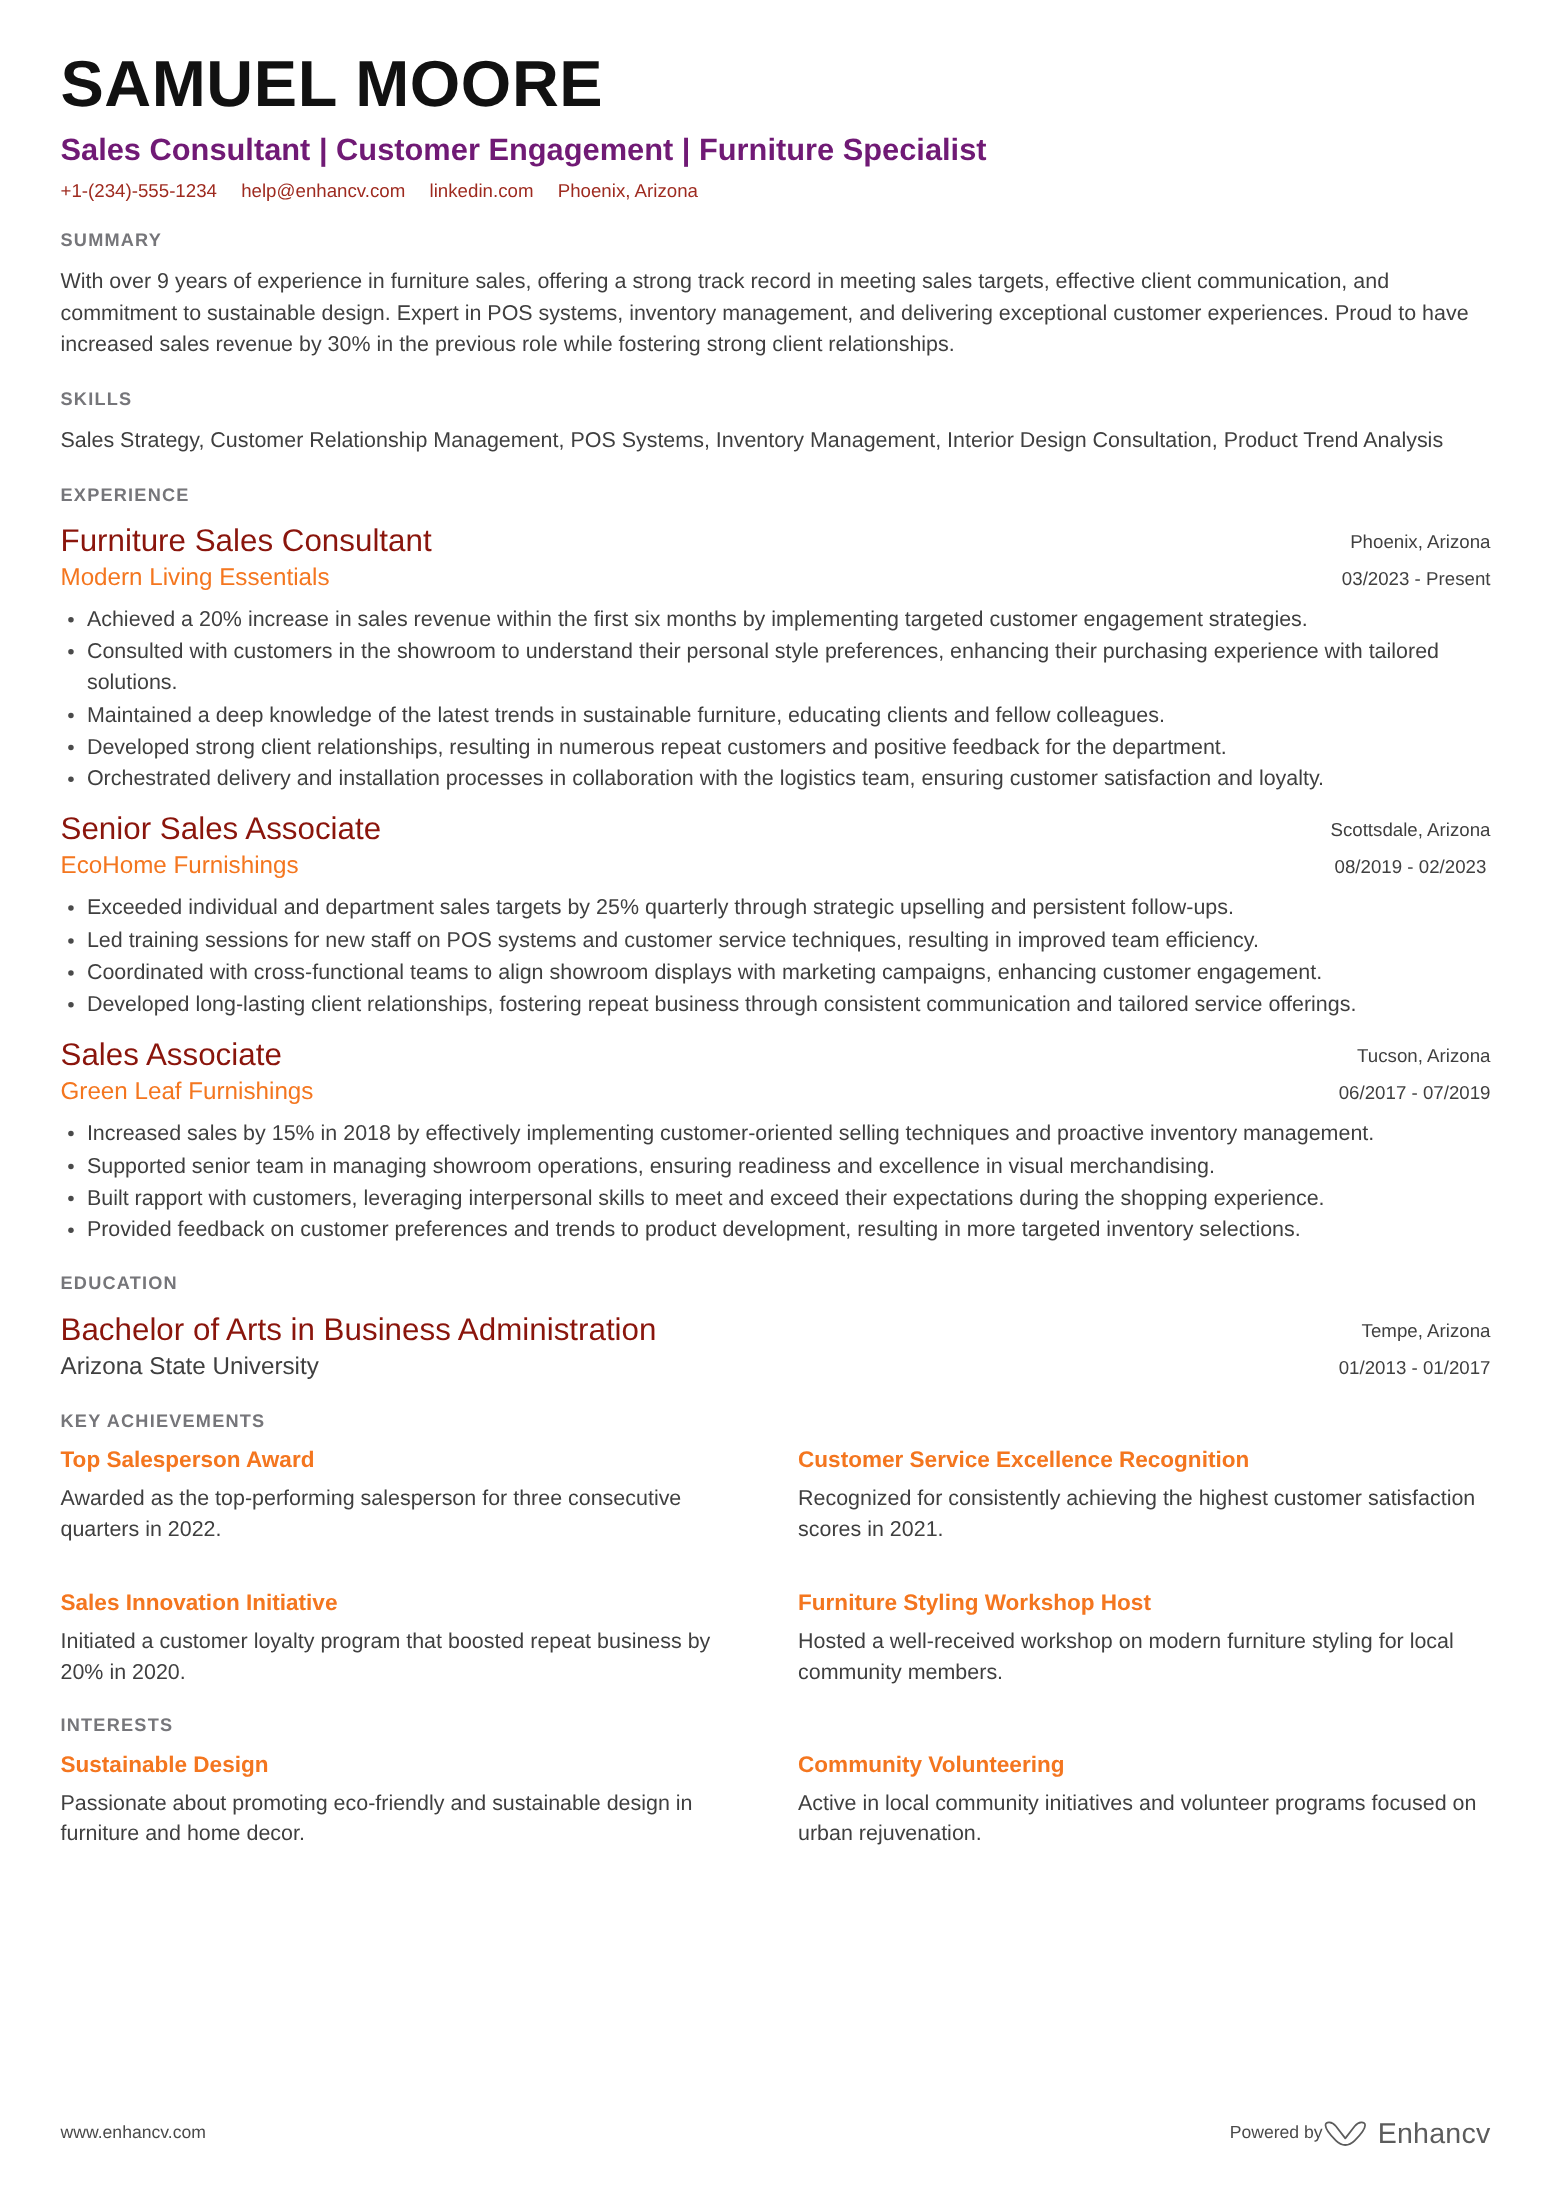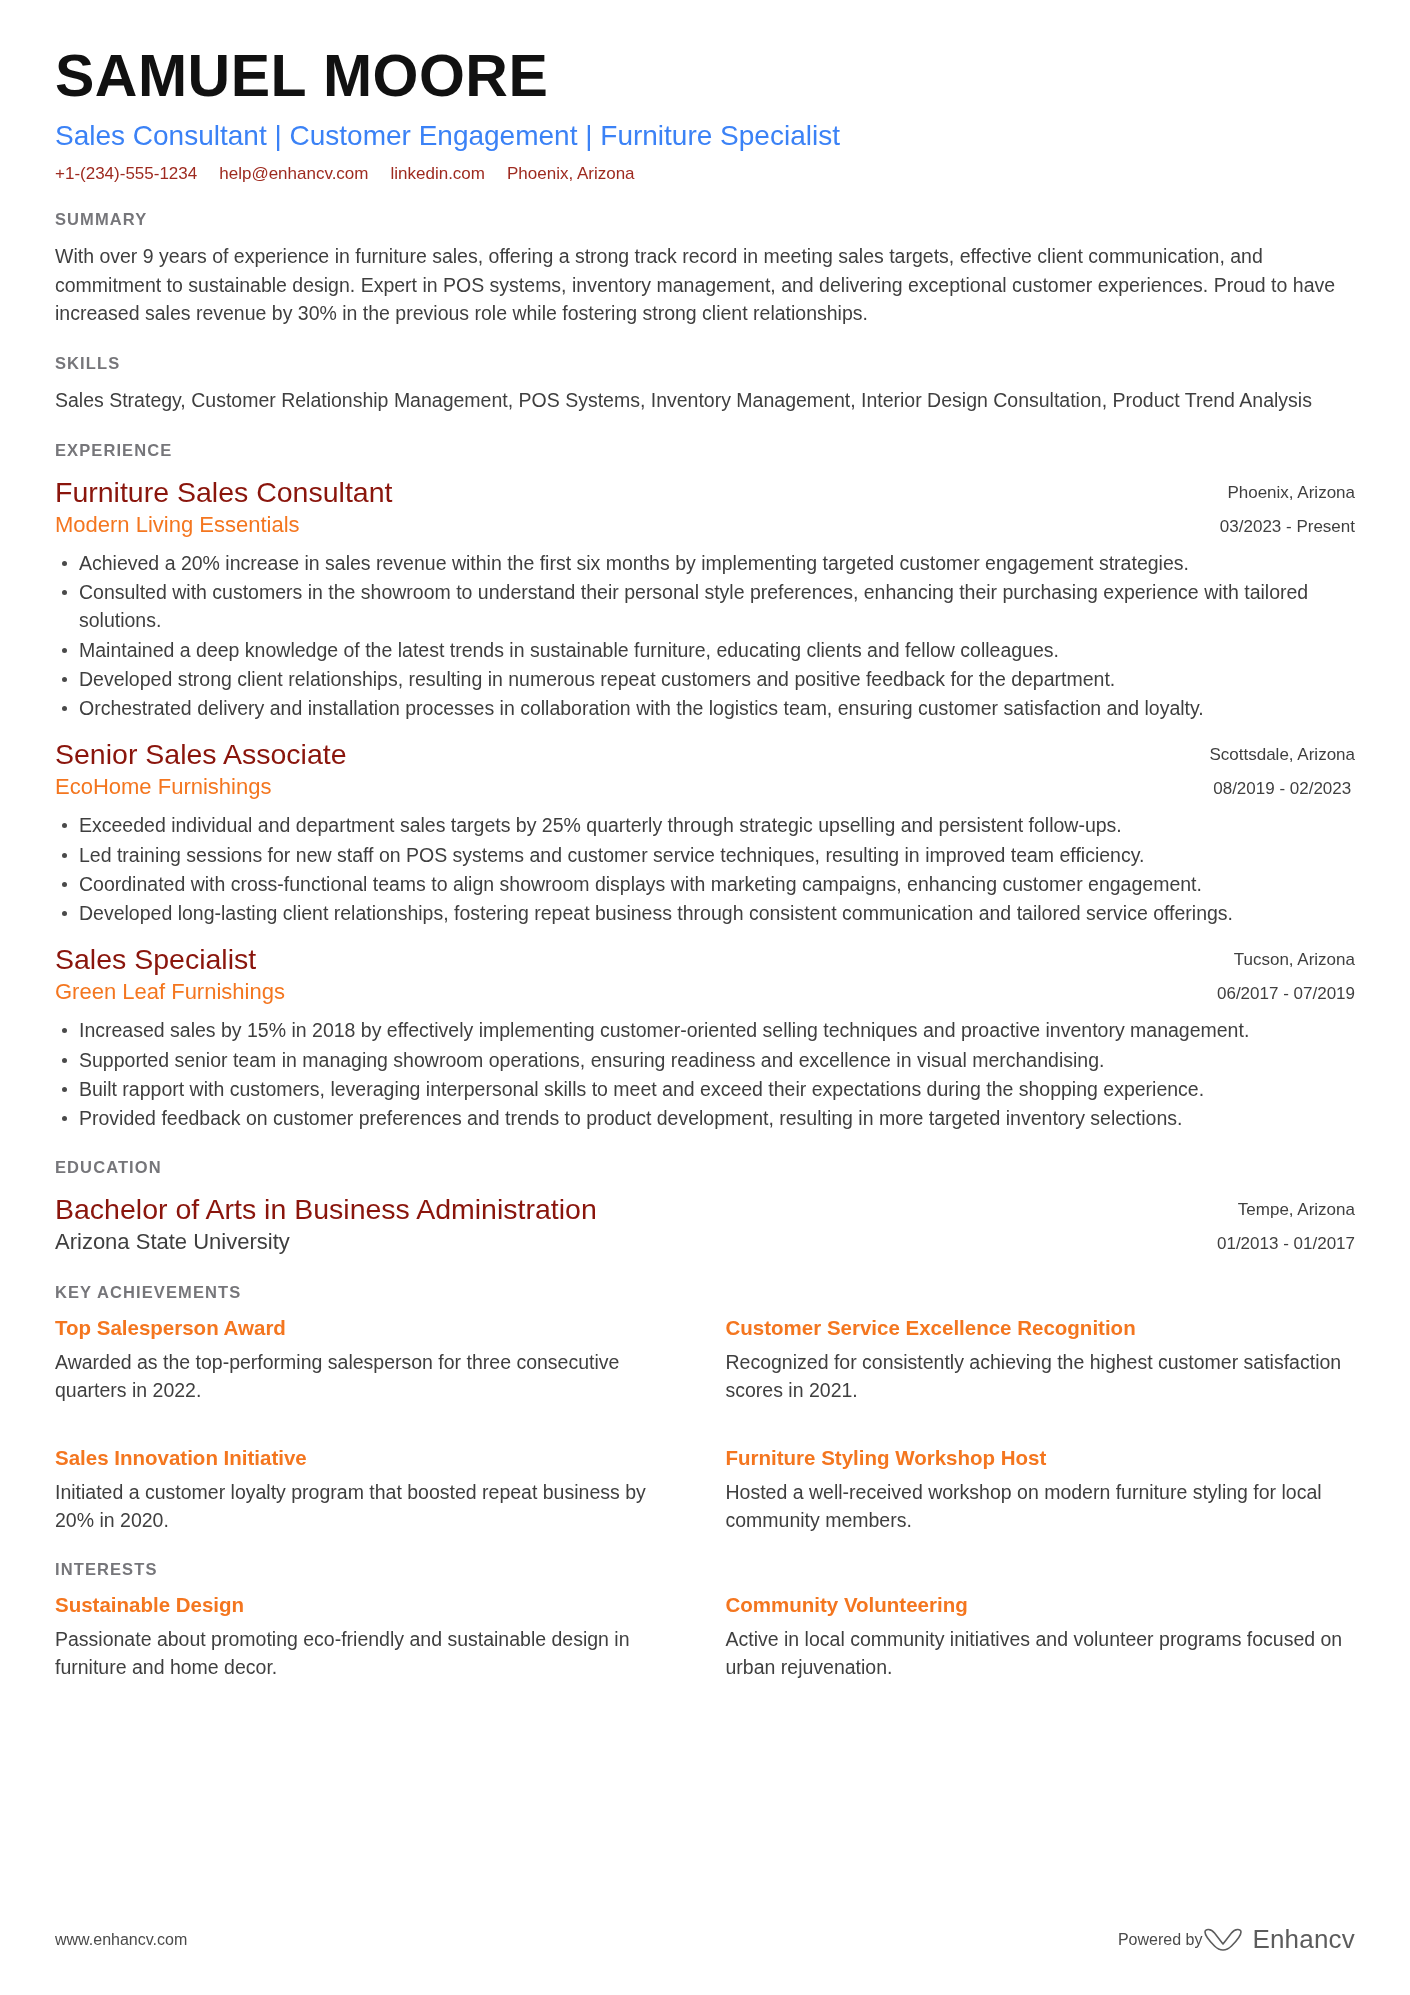--- a/index.html
+++ b/index.html
@@ -23,22 +23,22 @@
   
   .name {
     font-size: 59px;
     font-weight: 700;
     letter-spacing: 0.5px;
     color: #111111;
     line-height: 1.18;
   }
   .headline {
     font-size: 28px;
-    font-weight: 400;
-    color: #3b82f6;
+    font-weight: 700;
+    color: #701a75;
     margin-top: 6px;
     line-height: 1.3;
   }
   .contact-row {
     margin-top: 10px;
     font-size: 17px;
     color: #9e2a1f;
     display: flex;
     flex-wrap: wrap;
     align-items: baseline;
@@ -234,21 +234,21 @@
         <li>Exceeded individual and department sales targets by 25% quarterly through strategic upselling and persistent follow-ups.</li>
         <li>Led training sessions for new staff on POS systems and customer service techniques, resulting in improved team efficiency.</li>
         <li>Coordinated with cross-functional teams to align showroom displays with marketing campaigns, enhancing customer engagement.</li>
         <li>Developed long-lasting client relationships, fostering repeat business through consistent communication and tailored service offerings.</li>
       </ul>
     </div>
 
     <div class="entry">
       <div class="entry-head">
         <div class="entry-left">
-          <div class="entry-title">Sales Specialist</div>
+          <div class="entry-title">Sales Associate</div>
           <div class="entry-org">Green Leaf Furnishings</div>
         </div>
         <div class="entry-right">
           <div class="entry-loc">Tucson, Arizona</div>
           <div class="entry-date">06/2017 - 07/2019</div>
         </div>
       </div>
       <ul class="bullets">
         <li>Increased sales by 15% in 2018 by effectively implementing customer-oriented selling techniques and proactive inventory management.</li>
         <li>Supported senior team in managing showroom operations, ensuring readiness and excellence in visual merchandising.</li>

